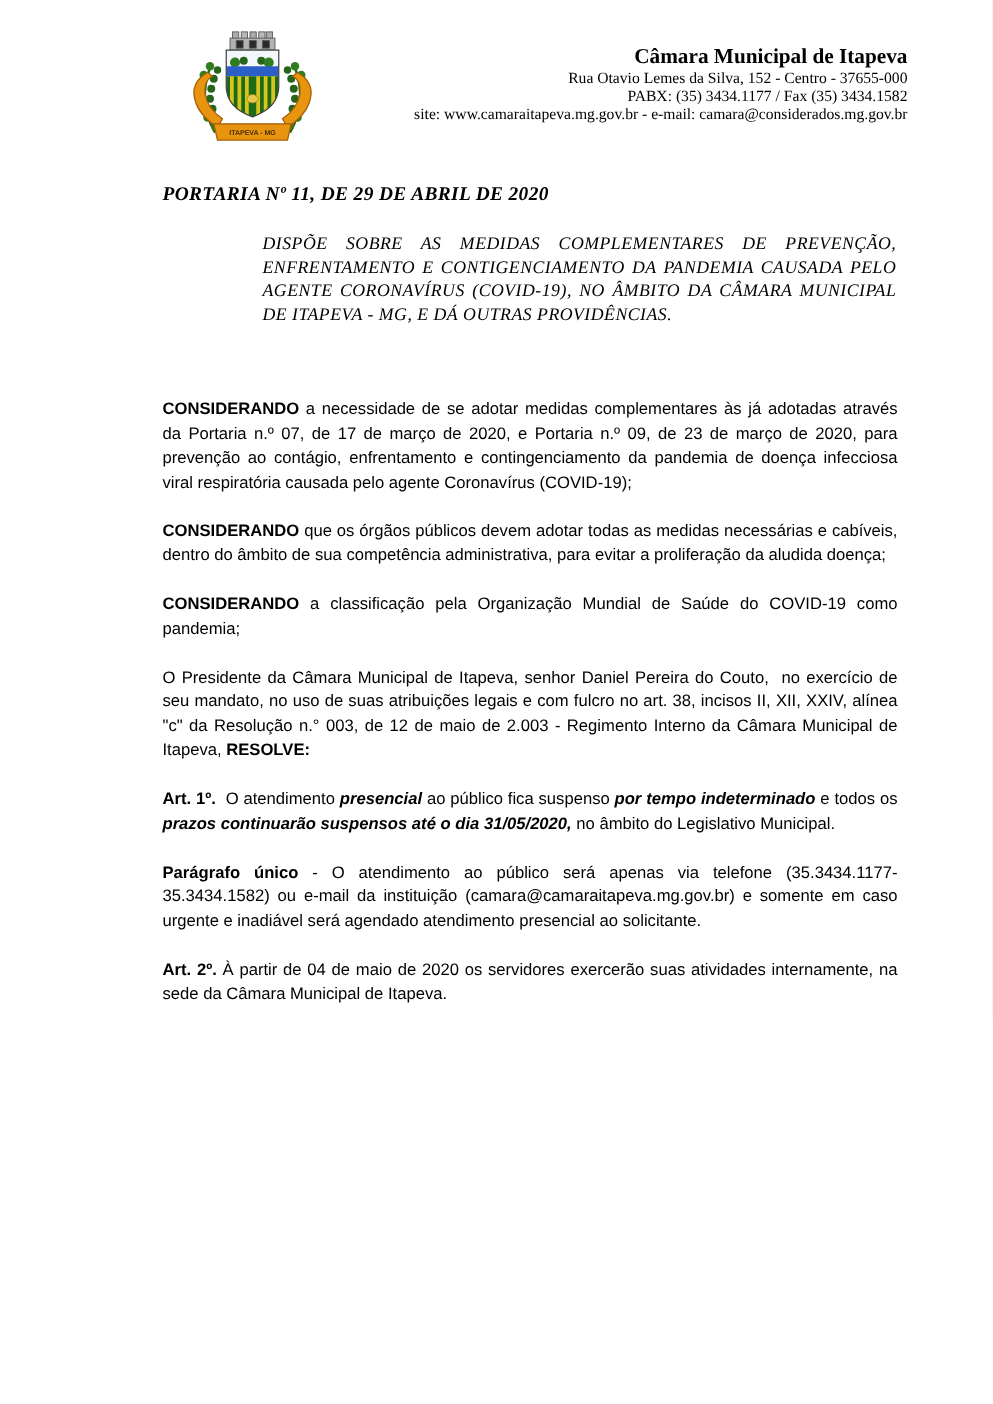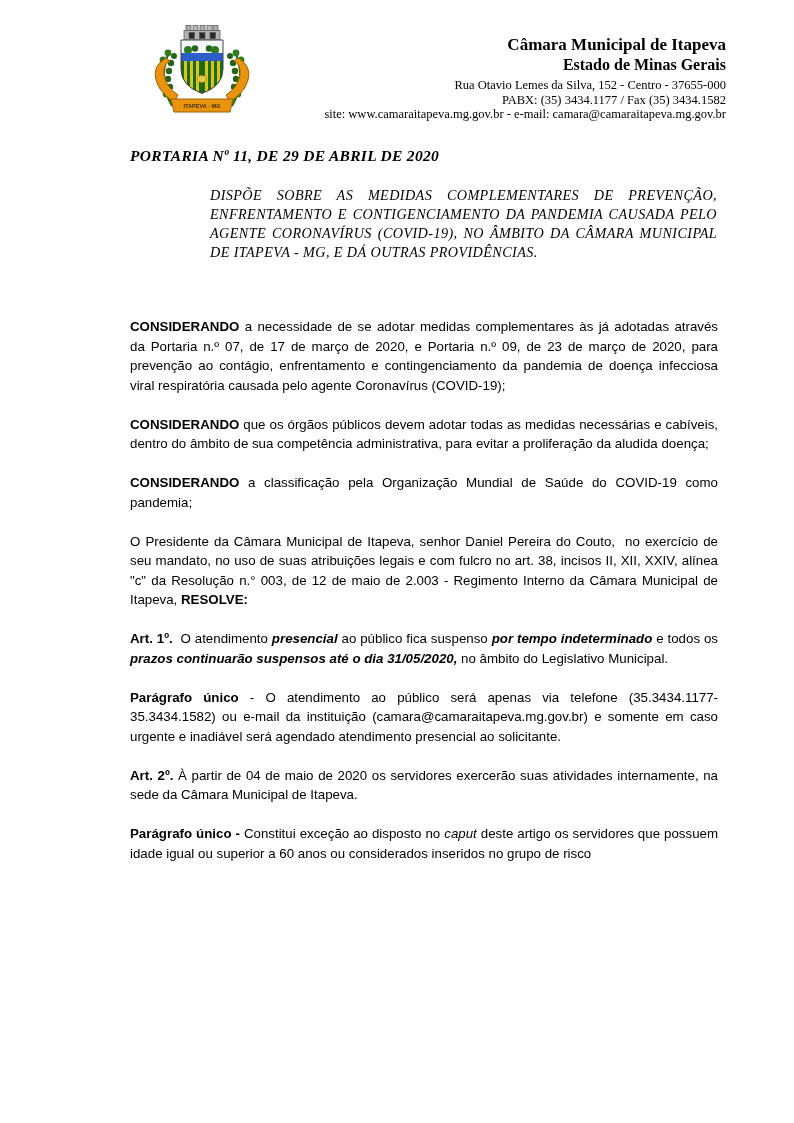--- a/index.html
+++ b/index.html
@@ -166,34 +166,32 @@
           <rect x="69" y="39" width="3" height="33" fill="#d8c41e"></rect>
           <ellipse cx="54" cy="57" rx="4.5" ry="3.4" fill="#e6c84a" stroke="#9a7d1a" stroke-width="0.6"></ellipse>
         </g>
         <path d="M33 18 H75 V47 Q75 64 54 71.5 Q33 64 33 47 Z" fill="none" stroke="#444" stroke-width="1"></path>
       </g>
     </svg>
   </div>
 
   <header class="letterhead-text">
     <div class="org-name">Câmara Municipal de Itapeva</div>
-    <div class="state-name">Estado de Minas Gerais</div>
     <div class="letterhead-line">Rua Otavio Lemes da Silva, 152 - Centro - 37655-000</div>
     <div class="letterhead-line">PABX: (35) 3434.1177 / Fax (35) 3434.1582</div>
-    <div class="letterhead-line">site: www.camaraitapeva.mg.gov.br - e-mail: camara@camaraitapeva.mg.gov.br</div>
+    <div class="letterhead-line">site: www.camaraitapeva.mg.gov.br - e-mail: camara@considerados.mg.gov.br</div>
   </header>
 
   <h1 class="doc-title">PORTARIA Nº 11, DE 29 DE ABRIL DE 2020</h1>
 
   <p class="doc-summary">DISPÕE SOBRE AS MEDIDAS COMPLEMENTARES DE PREVENÇÃO, ENFRENTAMENTO E CONTIGENCIAMENTO DA PANDEMIA CAUSADA PELO AGENTE CORONAVÍRUS (COVID-19), NO ÂMBITO DA CÂMARA MUNICIPAL DE ITAPEVA - MG, E DÁ OUTRAS PROVIDÊNCIAS.</p>
 
   <main class="doc-body">
       <p class="body-para"><span style="font-weight: bold;">CONSIDERANDO</span><span> a necessidade de se adotar medidas complementares às já adotadas através da Portaria n.º 07, de 17 de março de 2020, e Portaria n.º 09, de 23 de março de 2020, para prevenção ao contágio, enfrentamento e contingenciamento da pandemia de doença infecciosa viral respiratória causada pelo agente Coronavírus (COVID-19);</span></p>
       <p class="body-para"><span style="font-weight: bold;">CONSIDERANDO</span><span> que os órgãos públicos devem adotar todas as medidas necessárias e cabíveis, dentro do âmbito de sua competência administrativa, para evitar a proliferação da aludida doença;</span></p>
       <p class="body-para"><span style="font-weight: bold;">CONSIDERANDO</span><span> a classificação pela Organização Mundial de Saúde do COVID-19 como pandemia;</span></p>
       <p class="body-para"><span>O Presidente da Câmara Municipal de Itapeva, senhor Daniel Pereira do Couto, &nbsp;no exercício de seu mandato, no uso de suas atribuições legais e com fulcro no art. 38, incisos II, XII, XXIV, alínea "c" da Resolução n.° 003, de 12 de maio de 2.003 - Regimento Interno da Câmara Municipal de Itapeva, </span><span style="font-weight: bold;">RESOLVE:</span></p>
       <p class="body-para"><span style="font-weight: bold;">Art. 1º.</span><span> &nbsp;O atendimento </span><span style="font-weight: bold; font-style: italic;">presencial</span><span> ao público fica suspenso </span><span style="font-weight: bold; font-style: italic;">por tempo indeterminado</span><span> e todos os </span><span style="font-weight: bold; font-style: italic;">prazos continuarão suspensos até o dia 31/05/2020,</span><span> no âmbito do Legislativo Municipal.</span></p>
       <p class="body-para"><span style="font-weight: bold; margin-top: 32px;">Parágrafo único</span><span> - O atendimento ao público será apenas via telefone (35.3434.1177-35.3434.1582) ou e-mail da instituição (camara@camaraitapeva.mg.gov.br) e somente em caso urgente e inadiável será agendado atendimento presencial ao solicitante.</span></p>
       <p class="body-para"><span style="font-weight: bold;">Art. 2º.</span><span> À partir de 04 de maio de 2020 os servidores exercerão suas atividades internamente, na sede da Câmara Municipal de Itapeva.</span></p>
-      <p class="body-para"><span style="font-weight: bold;">Parágrafo único -</span><span> Constitui exceção ao disposto no </span><span style="font-style: italic;">caput</span><span> deste artigo os servidores que possuem idade igual ou superior a 60 anos ou considerados inseridos no grupo de risco</span></p>
     </main>
 
 </div>
 
 </body></html>

